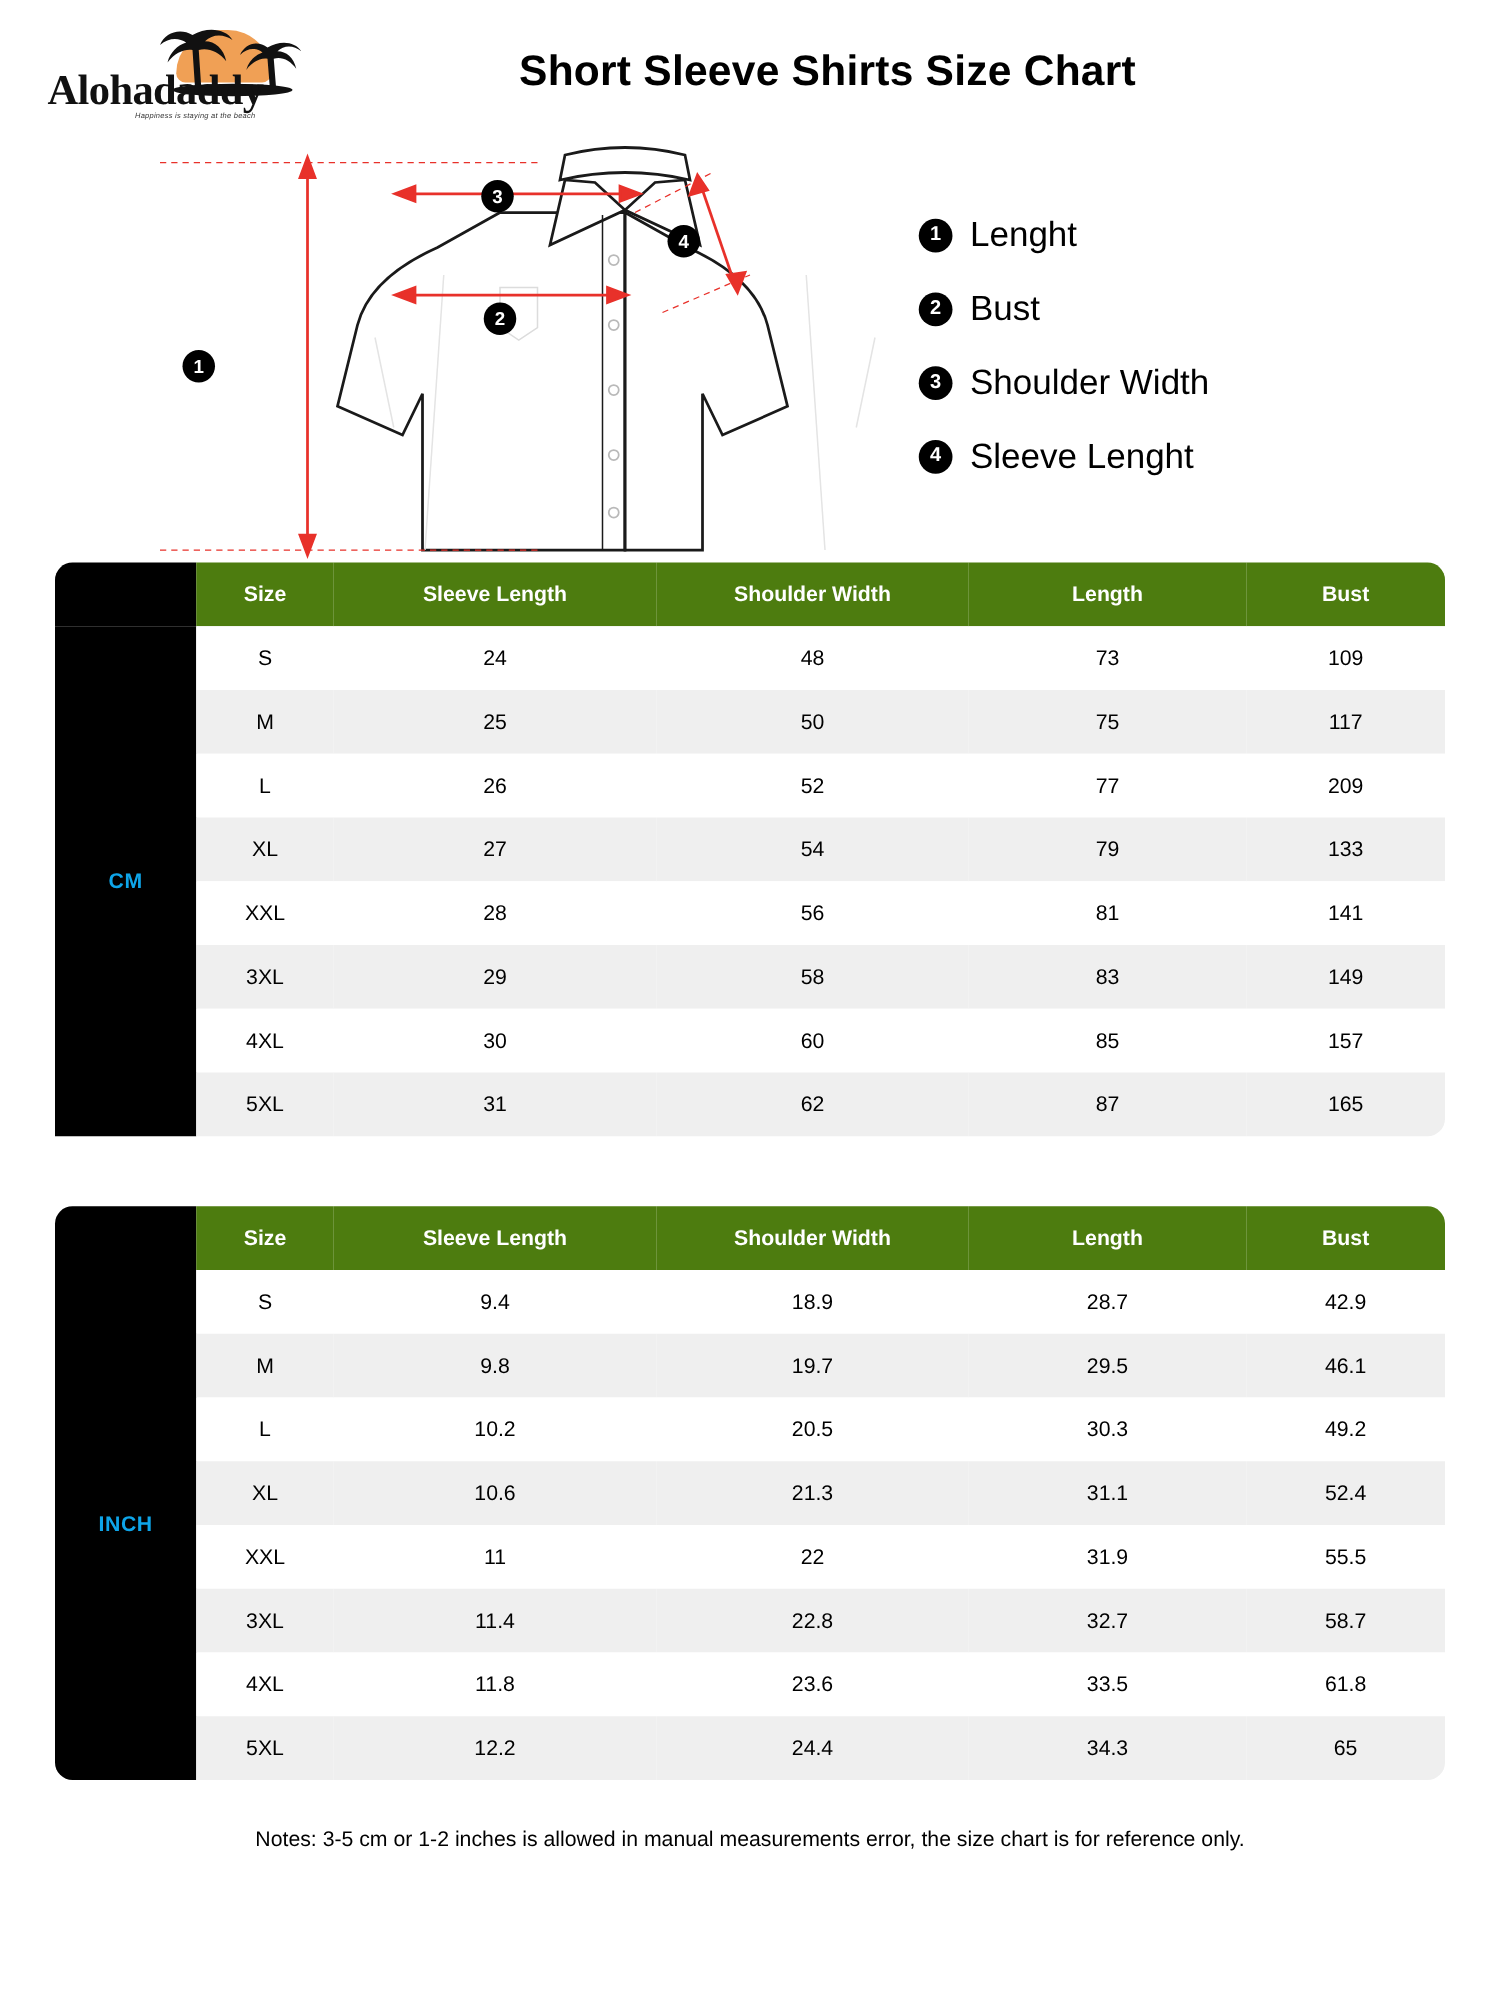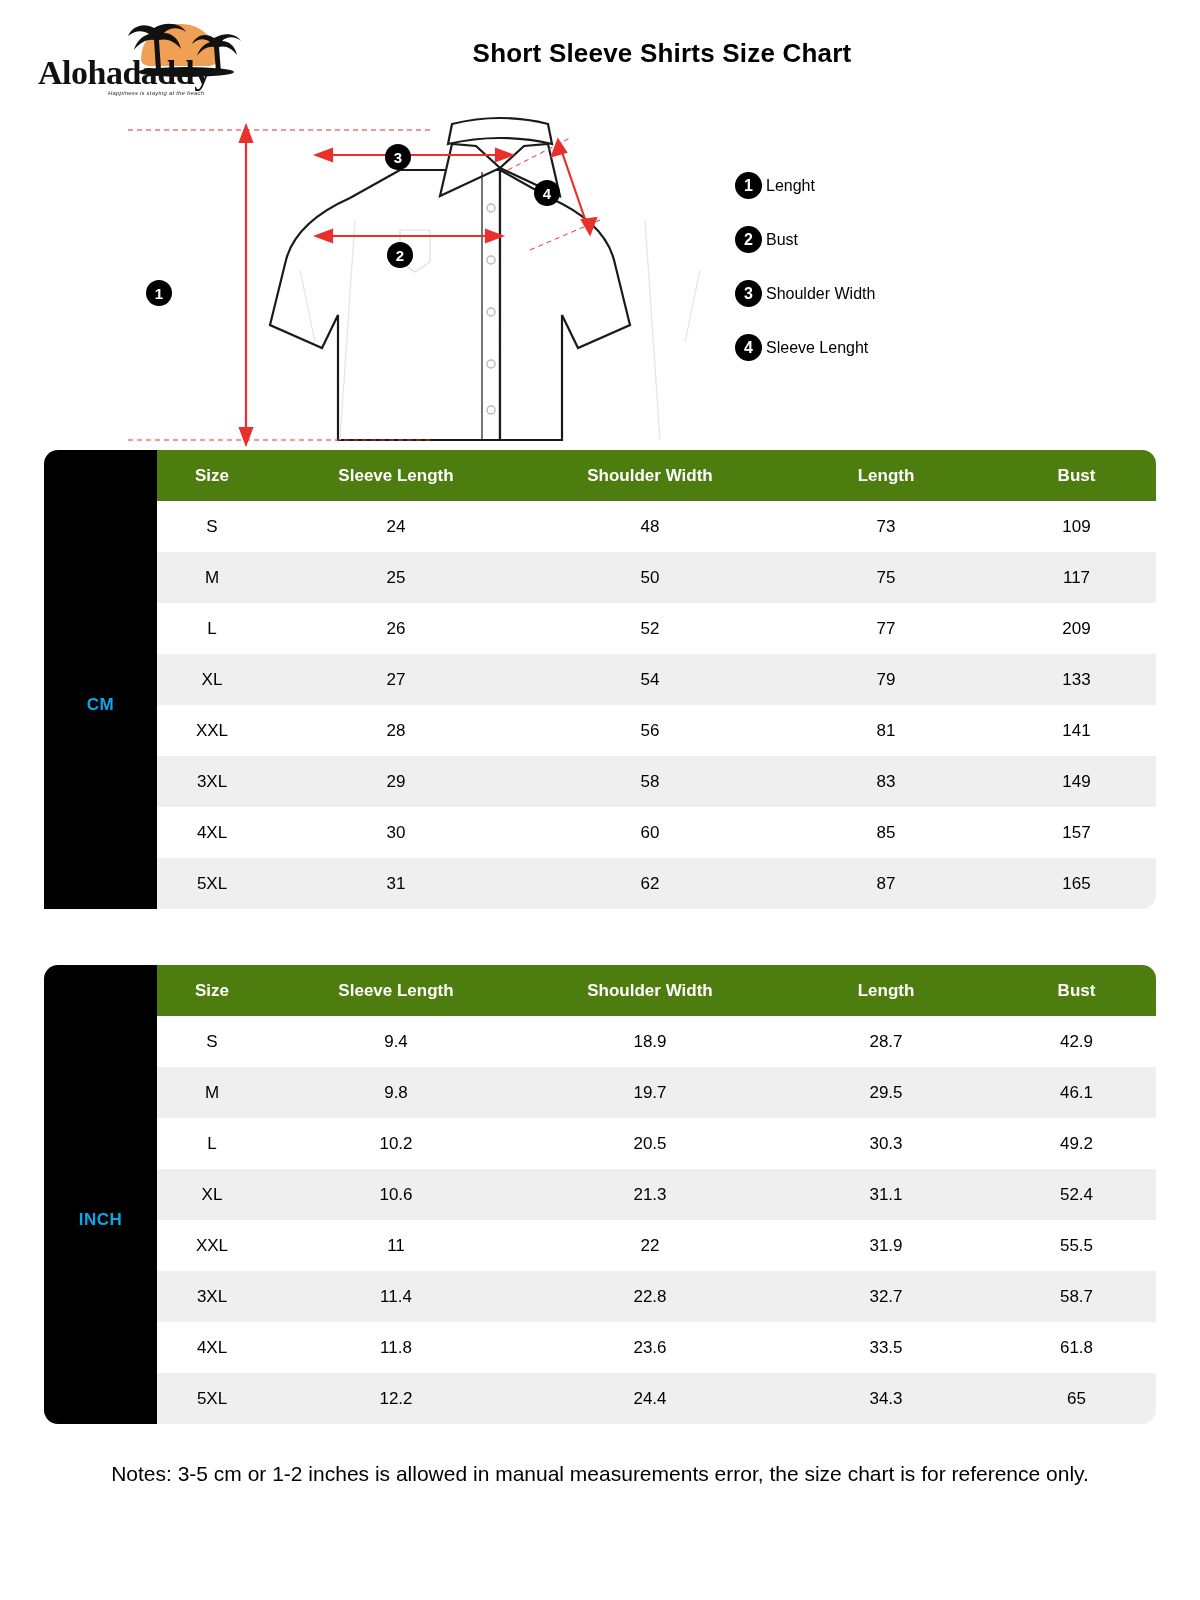--- a/index.html
+++ b/index.html
@@ -55,21 +55,21 @@
     height: 42px;
     background: #f0a055;
     border-radius: 38px 38px 8px 8px;
   }
   .page-title {
     position: absolute;
     left: 0;
     right: 0;
     top: 38px;
     text-align: center;
-    font-size: 26px;
+    font-size: 34px;
     font-weight: bold;
     letter-spacing: 0.2px;
   }
   
   .page-title span { display: inline-block; transform: translateX(62px); }
 
   
   .diagram {
     position: relative;
     height: 340px;
@@ -92,22 +92,22 @@
     background: #000;
     color: #fff;
     font-size: 16px;
     font-weight: bold;
     display: flex;
     align-items: center;
     justify-content: center;
     flex: 0 0 auto;
   }
   .legend-label {
-    margin-left: 4px;
-    font-size: 16px;
+    margin-left: 14px;
+    font-size: 28px;
   }
   .badge-abs {
     position: absolute;
     width: 26px;
     height: 26px;
     border-radius: 50%;
     background: #000;
     color: #fff;
     font-size: 15px;
     font-weight: bold;
@@ -173,21 +173,21 @@
   col.c-size { width: 110px; }
   col.c-sleeve { width: 258px; }
   col.c-shoulder { width: 250px; }
   col.c-length { width: 222px; }
   col.c-bust { width: 159px; }
 
   .spacer-between { height: 56px; }
 
   .notes {
     text-align: center;
-    font-size: 21px;
+    font-size: 17px;
     margin-top: 38px;
   }
 </style>
 </head>
 <body>
 
 <div class="header">
   <div class="logo">
     <div class="logo-sun"></div>
     <svg width="230" height="86" style="position:absolute;left:0;top:0">

